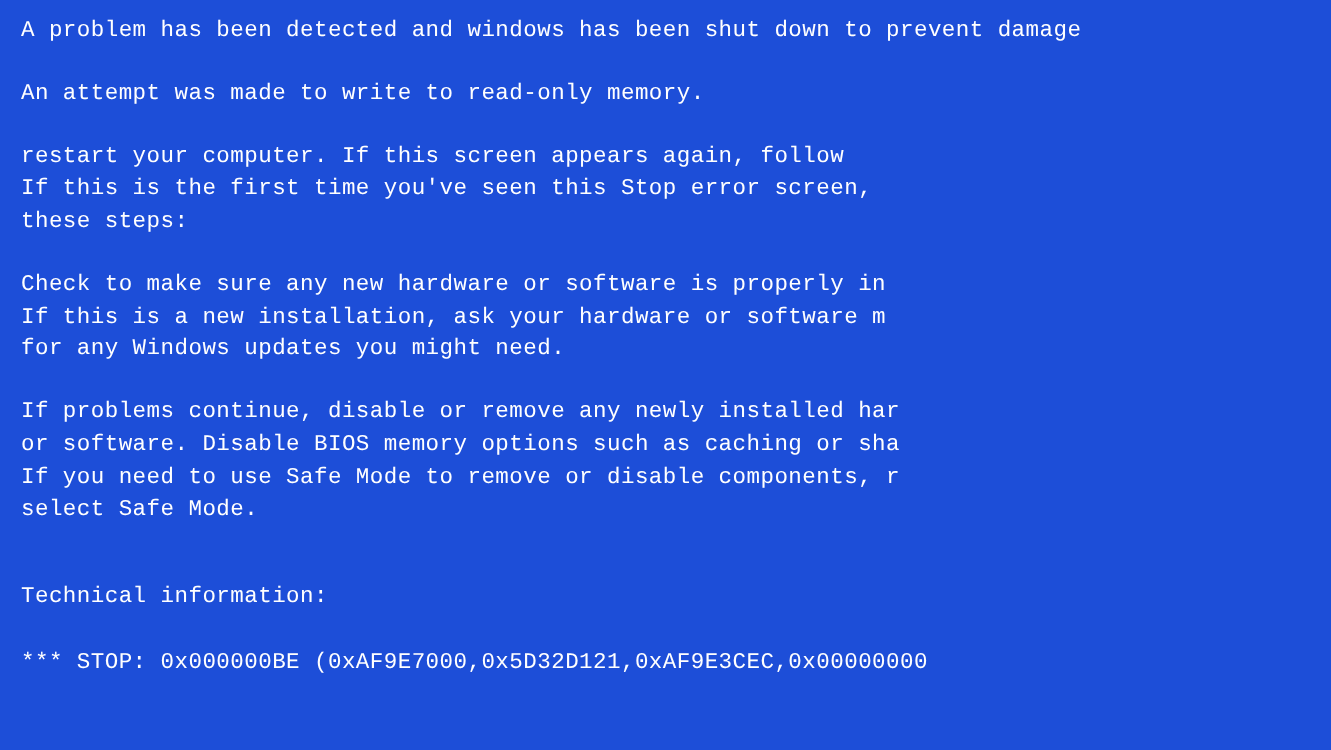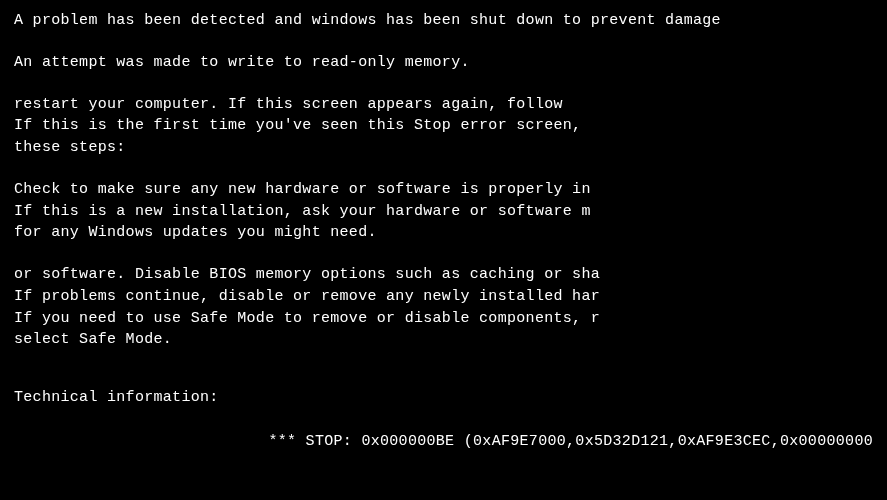--- a/index.html
+++ b/index.html
@@ -13,21 +13,21 @@
       height: 500px;
       background-color: #0000AA;
       overflow: hidden;
       font-family: 'Courier New', Courier, monospace;
       color: #FFFFFF;
     }
 
     .bsod-container {
       width: 100%;
       height: 100%;
-      background-color: #000000;
+      background-color: #1d4ed8;
       padding: 10px 14px;
       display: flex;
       flex-direction: column;
       gap: 0;
     }
 
     .bsod-line {
       font-size: 15px;
       line-height: 1.45;
       color: #FFFFFF;
@@ -38,40 +38,39 @@
     .bsod-line.blank {
       height: 20px;
     }
 
     .bsod-line.technical {
       margin-top: 16px;
     }
 
     .bsod-line.stop {
       margin-top: 2px;
-      text-align: right;
     }
   </style>
 </head>
 <body>
 
 <div class="bsod-container">
   <div class="bsod-line">A problem has been detected and windows has been shut down to prevent damage</div>
   <div class="bsod-line blank"></div>
   <div class="bsod-line">An attempt was made to write to read-only memory.</div>
   <div class="bsod-line blank"></div>
   <div class="bsod-line">restart your computer. If this screen appears again, follow</div>
   <div class="bsod-line">If this is the first time you've seen this Stop error screen,</div>
   <div class="bsod-line">these steps:</div>
   <div class="bsod-line blank"></div>
   <div class="bsod-line">Check to make sure any new hardware or software is properly in</div>
   <div class="bsod-line">If this is a new installation, ask your hardware or software m</div>
   <div class="bsod-line">for any Windows updates you might need.</div>
   <div class="bsod-line blank"></div>
+  <div class="bsod-line">If problems continue, disable or remove any newly installed har</div>
   <div class="bsod-line">or software. Disable BIOS memory options such as caching or sha</div>
-  <div class="bsod-line">If problems continue, disable or remove any newly installed har</div>
   <div class="bsod-line">If you need to use Safe Mode to remove or disable components, r</div>
   <div class="bsod-line">select Safe Mode.</div>
   <div class="bsod-line blank"></div>
   <div class="bsod-line technical">Technical information:</div>
   <div class="bsod-line blank"></div>
   <div class="bsod-line stop">*** STOP: 0x000000BE (0xAF9E7000,0x5D32D121,0xAF9E3CEC,0x00000000</div>
 </div>
 
 </body></html>

